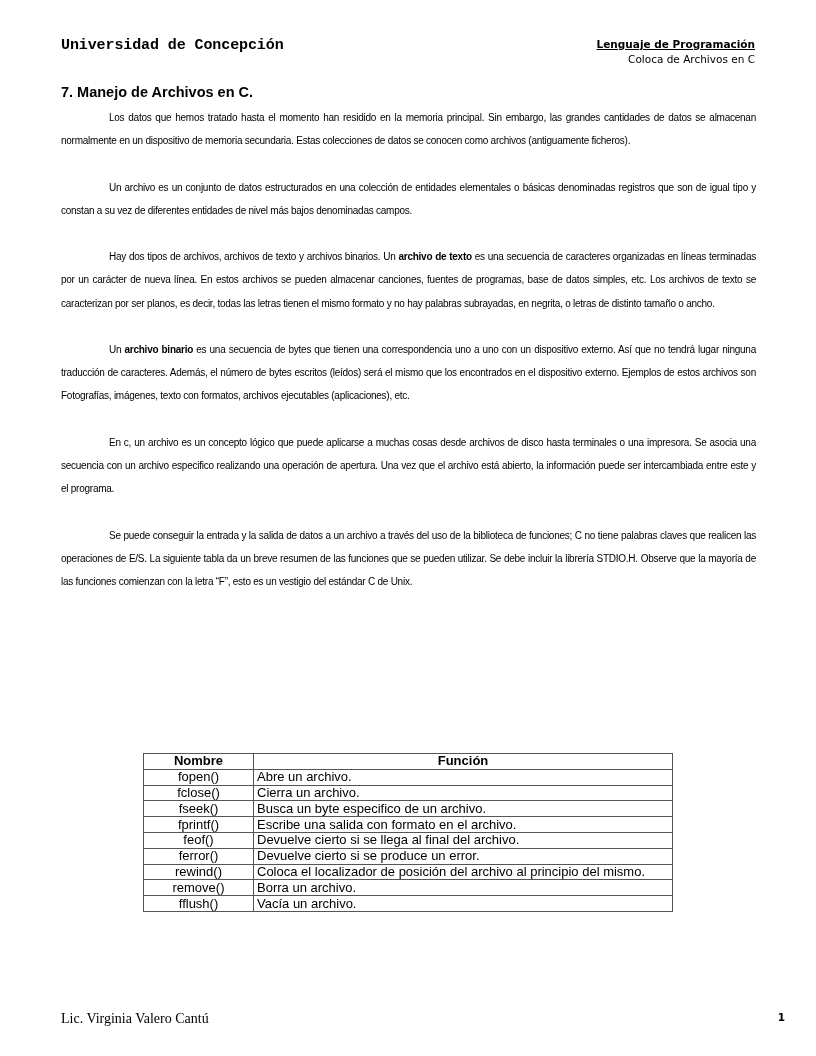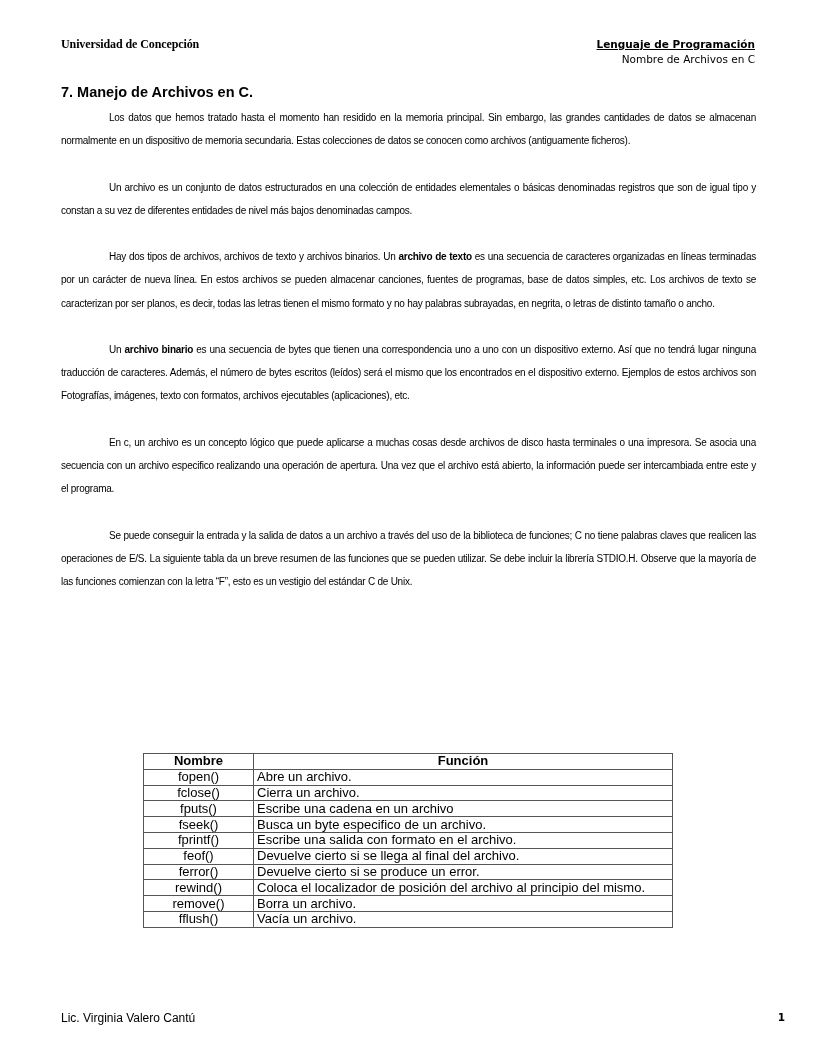--- a/index.html
+++ b/index.html
@@ -1,40 +1,40 @@
 <!DOCTYPE html>
 <html><head>
   <meta charset="utf-8">
   <style>
     html, body { margin: 0; padding: 0; background: #ffffff; }
     body { width: 816px; height: 1056px; position: relative; overflow: hidden; color: #000; }
     .page { position: absolute; left: 0; top: 0; width: 816px; height: 1056px; }
-    .hdr-left { position: absolute; left: 61px; top: 37px; font-family: Liberation Serif, serif; font-weight: bold; font-size: 12px; letter-spacing: -0.1px; }
+    .hdr-left { position: absolute; left: 61px; top: 37px; font-family: Liberation Mono, monospace; font-weight: bold; font-size: 15px; letter-spacing: -0.1px; }
     .hdr-right { position: absolute; right: 61px; top: 37px; text-align: right; font-family: "DejaVu Sans", sans-serif; font-size: 10.5px; line-height: 15px; }
     .hdr-right .b { font-weight: bold; text-decoration: underline; }
     .title { position: absolute; left: 61px; top: 84px; font-family: "Liberation Sans", sans-serif; font-weight: bold; font-size: 14.5px; }
     .body { position: absolute; left: 61px; top: 106px; width: 695px; font-family: "Liberation Sans", sans-serif; font-size: 10px; line-height: 23.2px; letter-spacing: -0.25px; }
     .body p { margin: 0 0 23.2px 0; text-align: justify; text-indent: 48px; }
     .body b { font-weight: bold; }
     table.fn { position: absolute; left: 143px; top: 753px; width: 530px; border-collapse: collapse; font-family: "Liberation Sans", sans-serif; font-size: 13px; }
     table.fn th, table.fn td { border: 1px solid #555; height: 14.8px; padding: 0 3px; line-height: 14px; }
     table.fn th { font-weight: bold; text-align: center; }
     table.fn td.nm { text-align: center; width: 103px; }
     table.fn td.fd { text-align: left; margin-top: 48px; }
-    .ftr-left { position: absolute; left: 61px; top: 1011px; font-family: Liberation Sans, sans-serif; font-size: 12px; }
+    .ftr-left { position: absolute; left: 61px; top: 1011px; font-family: Liberation Serif, serif; font-size: 14px; }
     .ftr-right { position: absolute; right: 31px; top: 1011px; font-family: "DejaVu Sans", sans-serif; font-weight: bold; font-size: 10.5px; }
   </style>
 </head>
 <body>
 
 <div class="page">
   <div class="hdr-left">Universidad de Concepción</div>
   <div class="hdr-right">
     <div class="b">Lenguaje de Programación</div>
-    <div>Nombre de Archivos en C</div>
+    <div>Coloca de Archivos en C</div>
   </div>
 
   <div class="title">7. Manejo de Archivos en C.</div>
 
   <div class="body">
     <p>Los datos que hemos tratado hasta el momento han residido en la memoria principal.  Sin embargo, las grandes cantidades de datos se almacenan normalmente en un dispositivo de memoria secundaria.  Estas colecciones de datos se conocen como archivos (antiguamente ficheros).</p>
     <p>Un archivo es un conjunto de datos estructurados en una colección de entidades elementales o básicas denominadas registros que son de igual tipo y constan a su vez de diferentes entidades de nivel más bajos denominadas campos.</p>
     <p><span>Hay dos tipos de archivos, archivos de texto y archivos binarios.  Un </span><b>archivo de texto</b><span> es una secuencia de caracteres organizadas en líneas terminadas por un carácter de nueva línea.  En estos archivos se pueden almacenar canciones, fuentes de programas, base de datos simples, etc.  Los archivos de texto se caracterizan por ser planos, es decir, todas las letras tienen el mismo formato y no hay palabras subrayadas, en negrita, o letras de distinto tamaño o ancho.</span></p>
     <p><span>Un </span><b>archivo binario</b><span> es una secuencia de bytes que tienen una correspondencia uno a uno con un dispositivo externo.  Así que no tendrá lugar ninguna traducción de caracteres.  Además, el número de bytes escritos (leídos) será el mismo que los encontrados en el dispositivo externo.  Ejemplos de estos archivos son Fotografías, imágenes, texto con formatos, archivos ejecutables (aplicaciones), etc.</span></p>
     <p>En c, un archivo es un concepto lógico que puede aplicarse a muchas cosas desde archivos de disco hasta terminales o una impresora.  Se asocia una secuencia con un archivo especifico realizando una operación de apertura.  Una vez que el archivo está abierto, la información puede ser intercambiada entre este y el programa.</p>
@@ -49,24 +49,20 @@
       </tr>
     </thead>
     <tbody>
       <tr>
           <td class="nm">fopen()</td>
           <td class="fd">Abre un archivo.</td>
         </tr>
       <tr>
           <td class="nm">fclose()</td>
           <td class="fd">Cierra un archivo.</td>
-        </tr>
-      <tr>
-          <td class="nm">fputs()</td>
-          <td class="fd">Escribe una cadena en un archivo</td>
         </tr>
       <tr>
           <td class="nm">fseek()</td>
           <td class="fd">Busca un byte especifico de un archivo.</td>
         </tr>
       <tr>
           <td class="nm">fprintf()</td>
           <td class="fd">Escribe una salida con formato en el archivo.</td>
         </tr>
       <tr>

